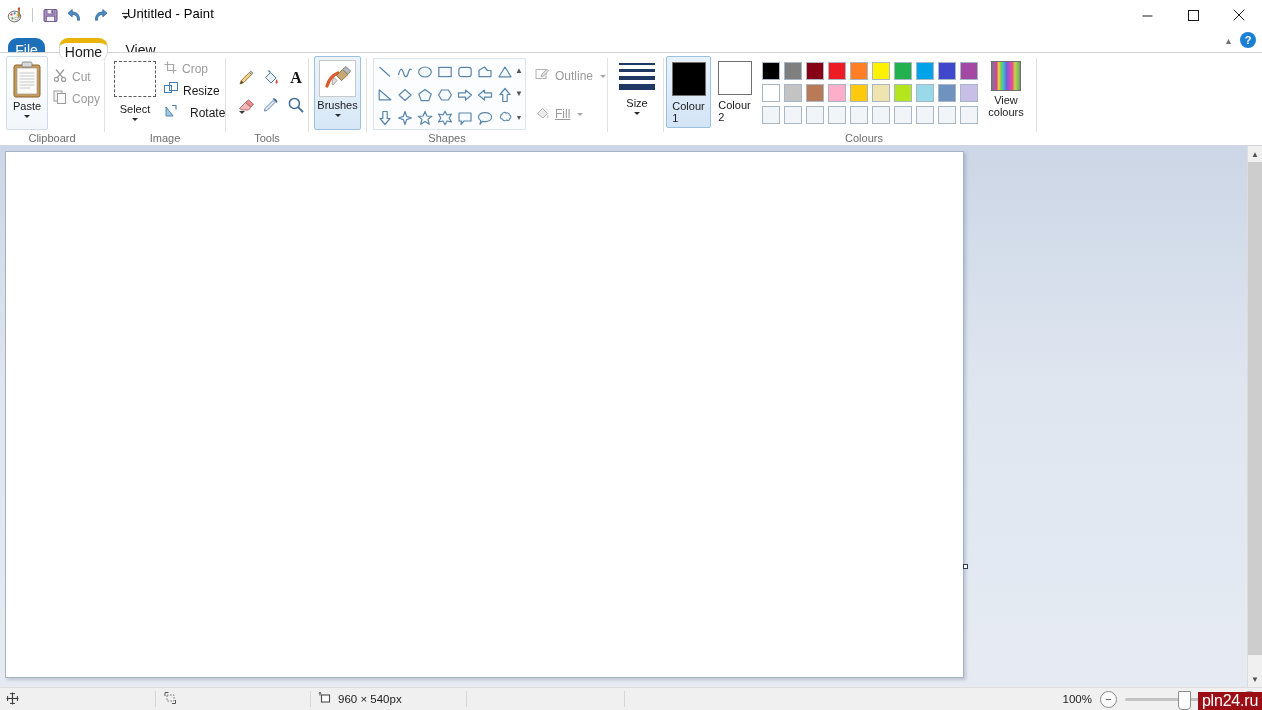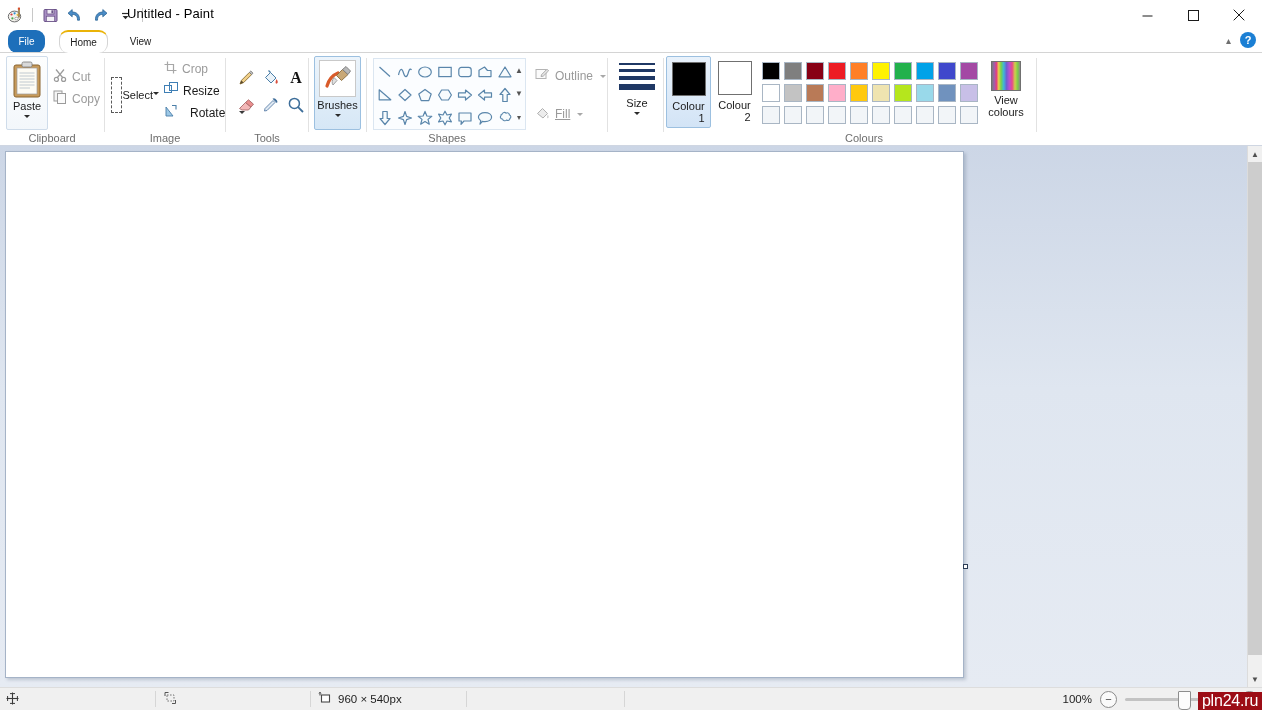--- a/index.html
+++ b/index.html
@@ -54,36 +54,36 @@
   .tabstrip {
     position: absolute; left: 0; top: 30px;
     width: 1262px; height: 23px;
     background: #ffffff;
   }
   .tabstrip:after {
     content: ""; position: absolute; left: 0; bottom: 0;
     width: 1262px; height: 1px; background: #d4d4d4;
   }
   .tab {
-    position: absolute; top: 0; height: 23px;
-    display: flex; align-items: center; justify-content: center;
-    font-size: 10px; color: #1b1b1b;
+    position: absolute; top: 8px; height: 23px;
+    display: flex; align-items: center; justify-content: center;
+    font-size: 14px; color: #1b1b1b;
     cursor: default;
     border-radius: 9px;
   }
   .tab-file {
     left: 8px; width: 37px; height: 23px;
     background: #1d6fba; color: #ffffff;
   }
   .tab-home {
     left: 59px; width: 49px;
     background: #ffffff; color: #1b1b1b;
     border-left: 1px solid #d4d4d4;
     border-right: 1px solid #d4d4d4;
-    border-top: 2px solid #eab308;
+    border-top: 5px solid #eab308;
     box-sizing: border-box;
     z-index: 3;
   }
   .tab-home:after {
     content: ""; position: absolute; left: 0; bottom: -1px;
     width: 100%; height: 1px; background: #ffffff;
   }
   .tab-view {
     left: 118px; width: 45px;
     color: #1b1b1b;
@@ -141,21 +141,21 @@
     display: flex; align-items: center; gap: 5px;
     font-size: 12px; color: #9b9b9b;
     cursor: default; padding: 0 3px;
   }
   .menuitem.enabled { color: #1b1b1b; }
 
   
   .select-btn {
     position: absolute; left: 6px; top: 3px;
     width: 48px; height: 72px;
-    display: flex; flex-direction: row; align-items: center;
+    display: flex; flex-direction: column; align-items: center;
     cursor: default;
   }
   .sel-rect {
     width: 40px; height: 34px; margin-top: 5px;
     border: 1px dashed #5a5a5a;
     background: #ffffff;
   }
   .sel-label { font-size: 11px; color: #1b1b1b; margin-top: 6px; }
 
   
@@ -254,21 +254,21 @@
   }
   .colbtn.active {
     border: 1px solid #9cc0e0; border-radius: 2px;
     background: linear-gradient(to bottom,#e9f2fb,#d3e4f6);
   }
   .colswatch {
     width: 34px; height: 34px; margin-top: 5px;
     border: 1px solid #707070;
     box-sizing: border-box;
   }
-  .colname { font-size: 11px; color: #1b1b1b; margin-top: 4px; line-height: 12px; text-align:right; }
+  .colname { font-size: 11px; color: #1b1b1b; margin-top: 4px; line-height: 12px; text-align:left; }
 
   .palette {
     position: absolute; top: 7px;
     display: grid;
     grid-template-columns: repeat(10, 22px);
     grid-template-rows: repeat(3, 22px);
   }
   .pcell {
     width: 22px; height: 22px;
     display: flex; align-items: center; justify-content: center;

